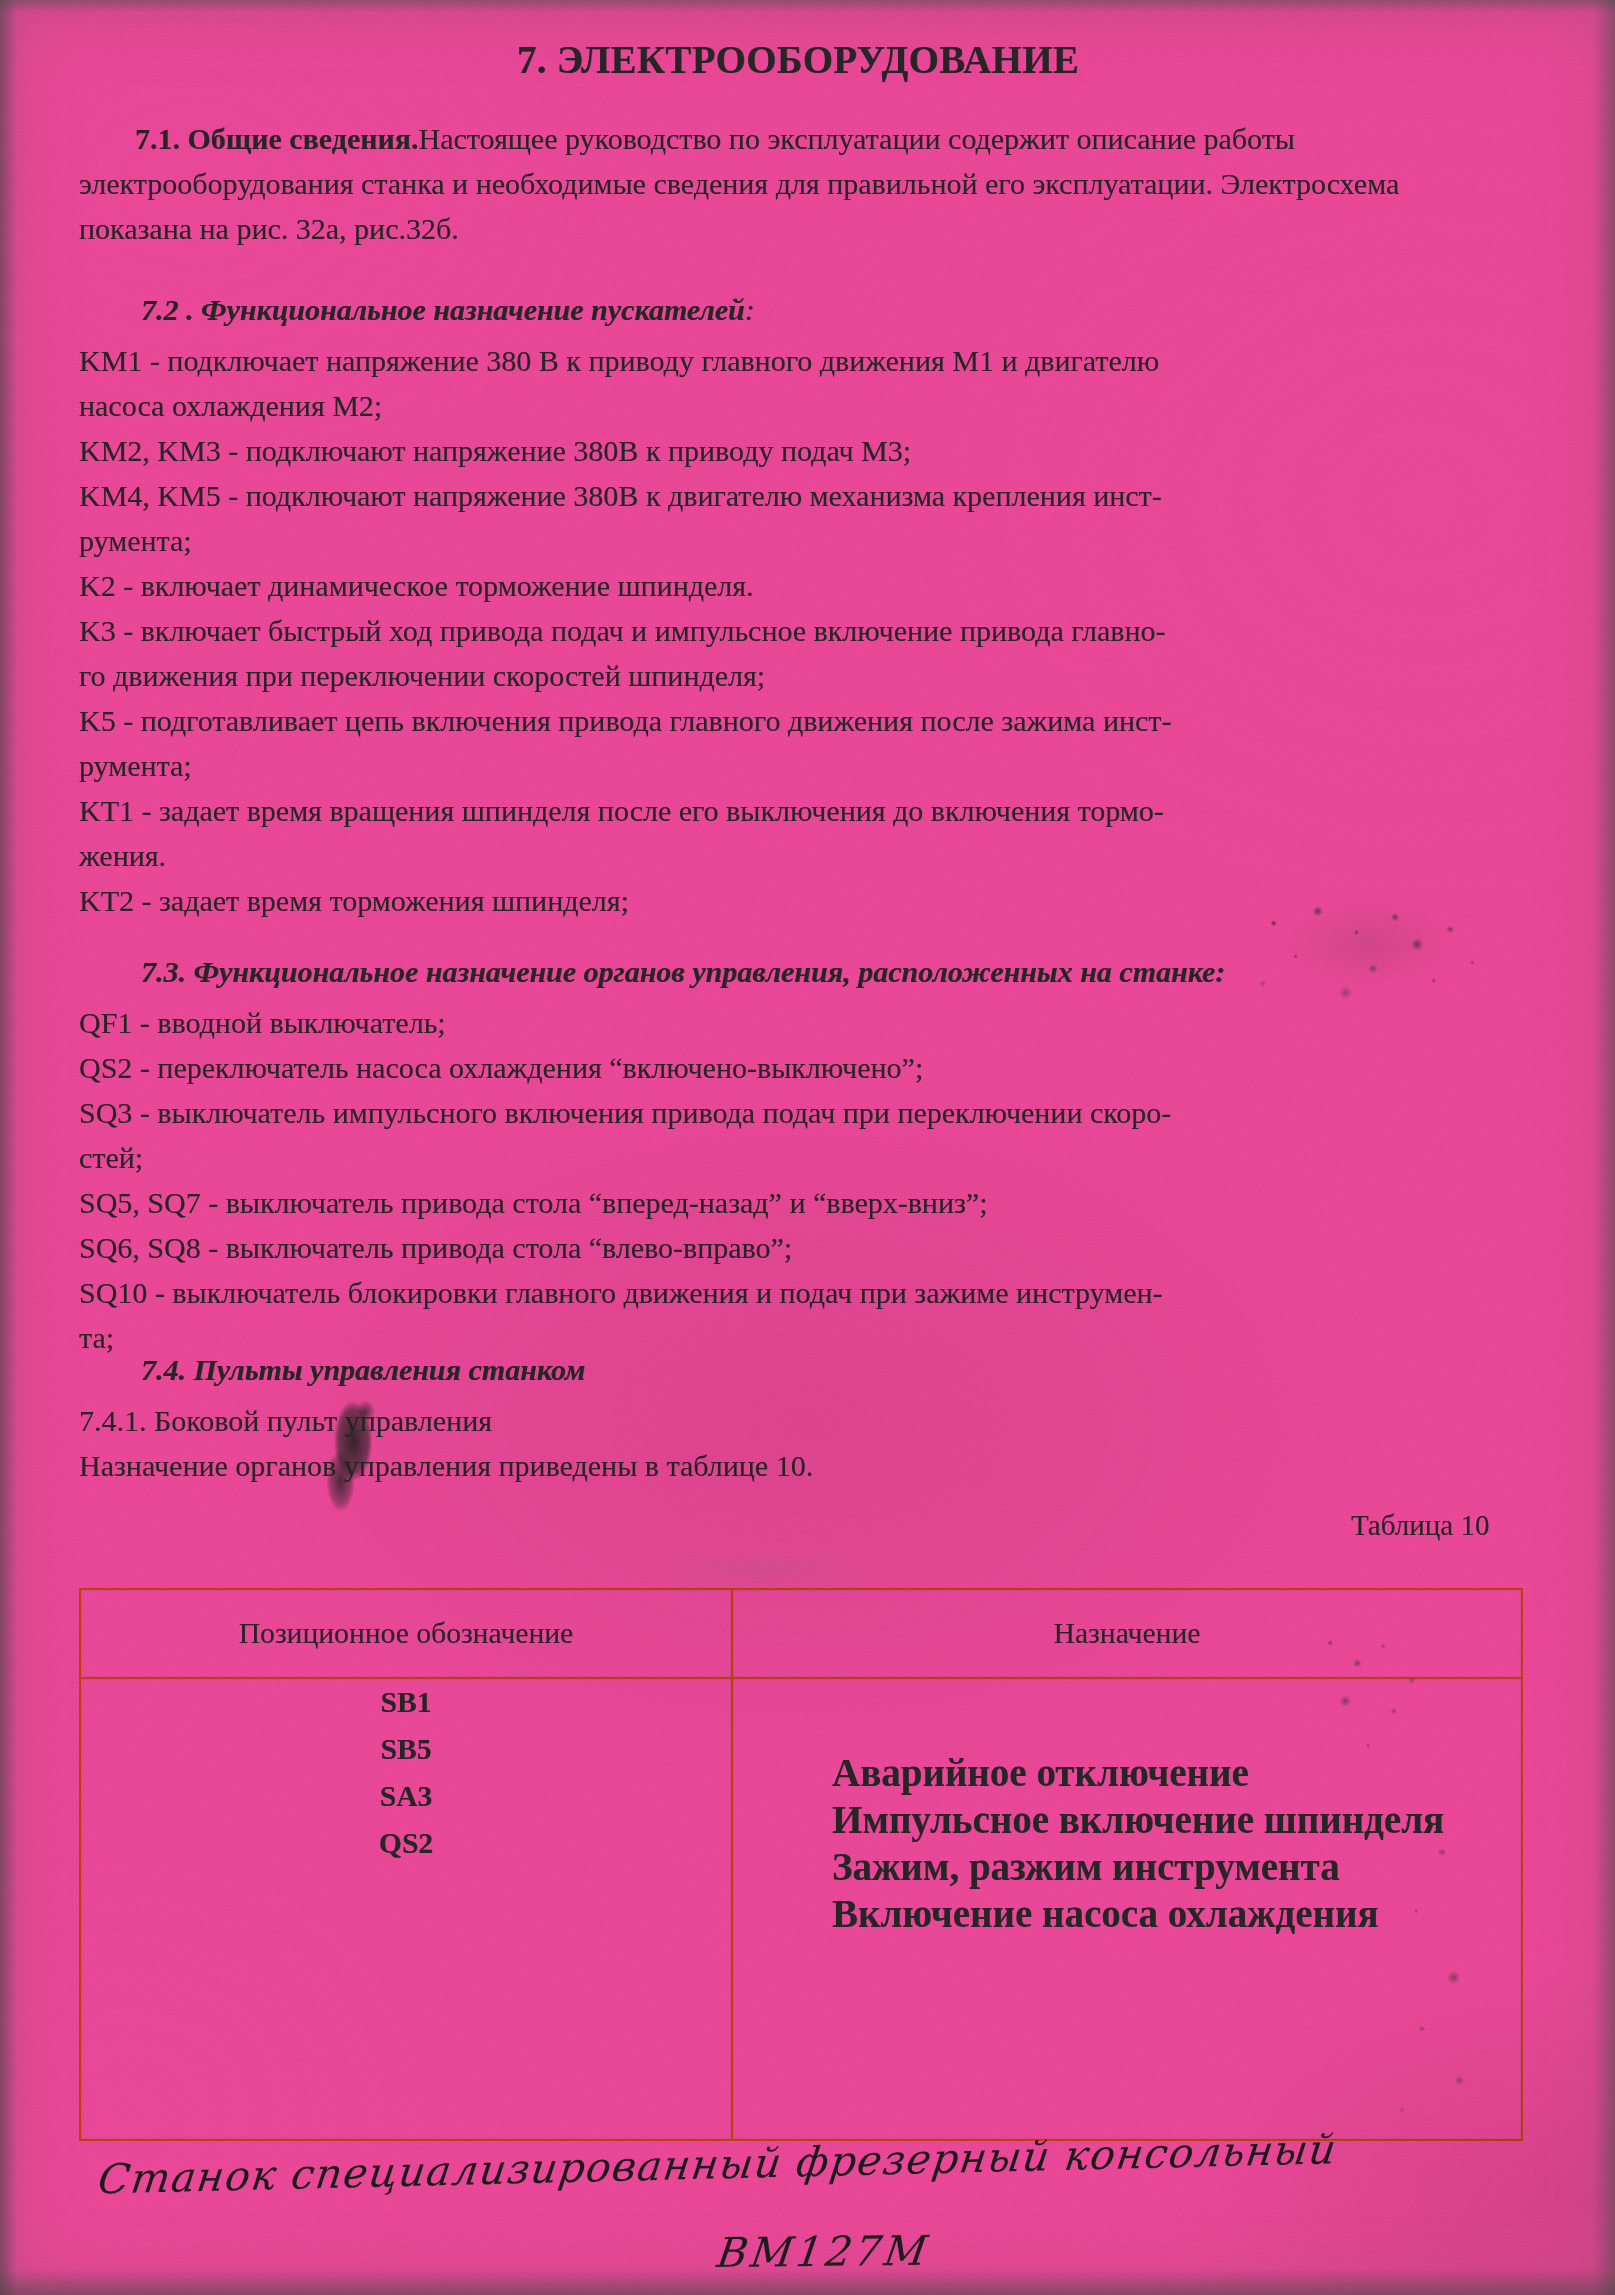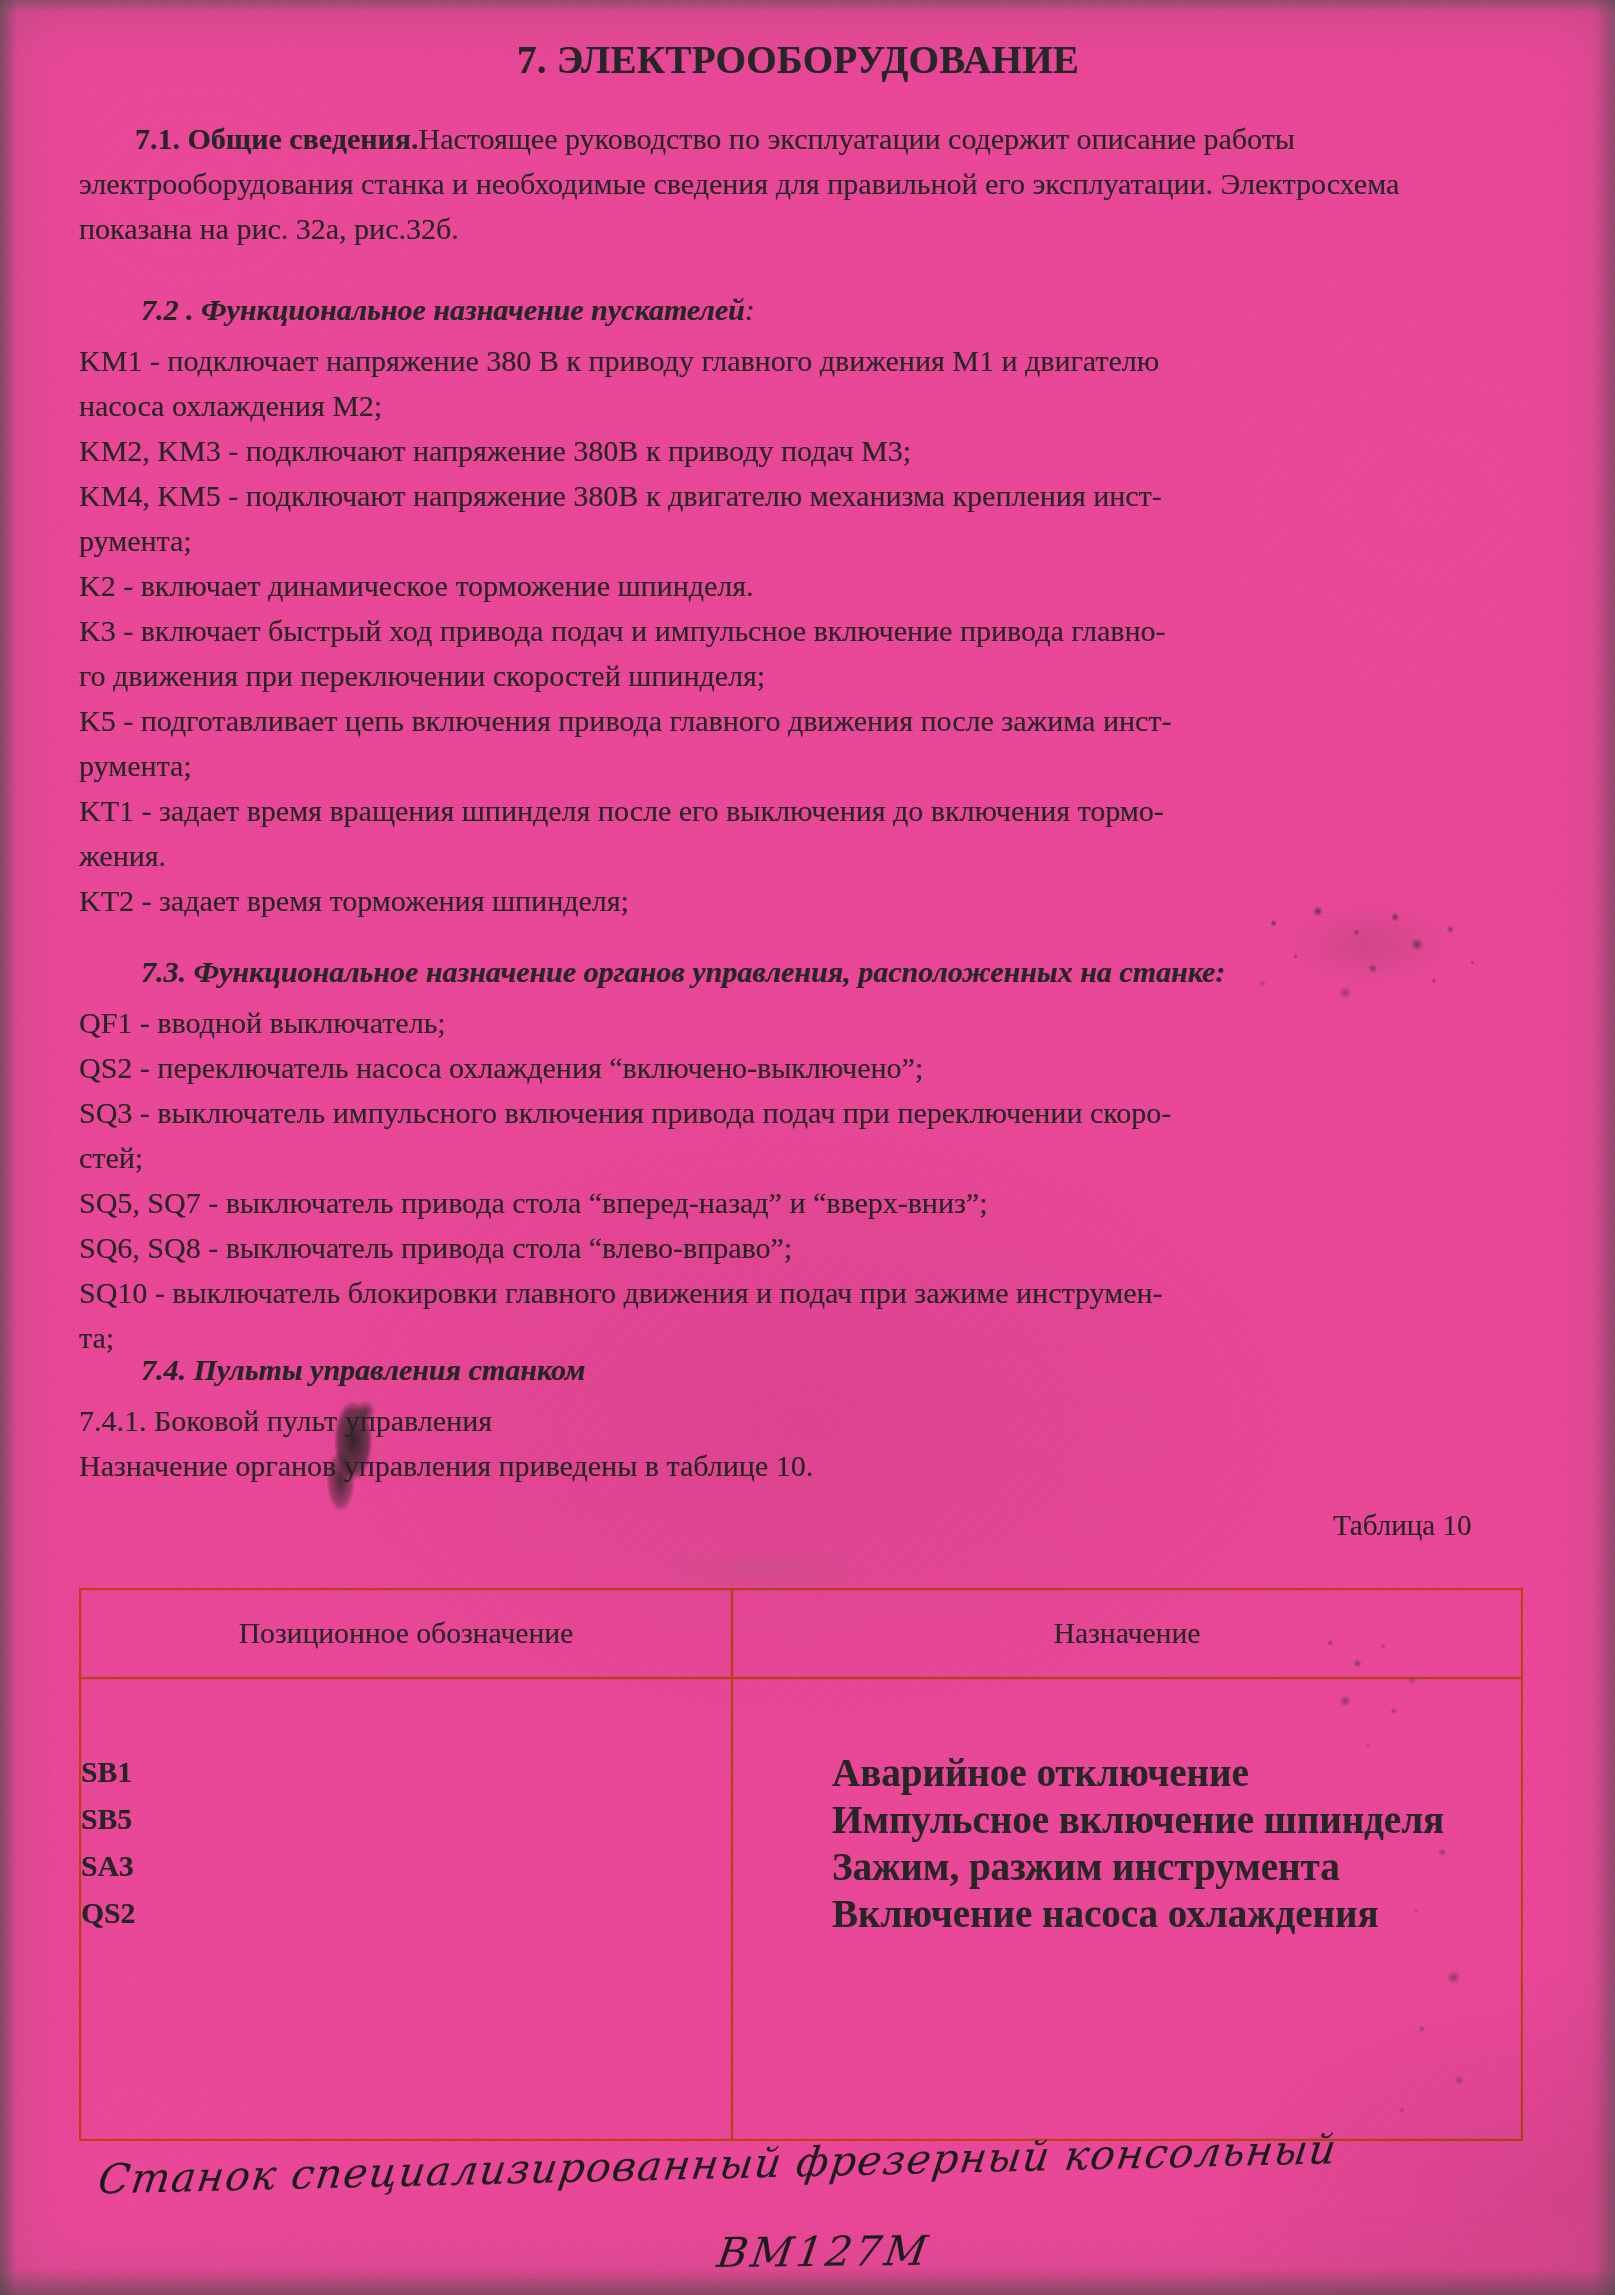--- a/index.html
+++ b/index.html
@@ -103,21 +103,21 @@
     margin: 6px;
     text-indent: 56px;
     text-shadow: 0.4px 0.3px 0 rgba(40,40,40,.50);
     font-style: italic;
   }
   .sec-head .rest { font-weight: normal; }
 
   
   .table-caption {
     position: absolute;
-    right: 18px;
+    right: 0;
     width: 1438px;
     text-align: right;
     font-size: 29px;
     padding-right: 27.6px;
     box-sizing: border-box;
     text-shadow: 0.3px 0.2px 0 rgba(45,45,45,.40);
   }
 
   table.tbl {
     position: absolute;
@@ -136,21 +136,21 @@
   table.tbl th {
     height: 87px;
     font-size: 29.6px;
     text-align: center;
     text-shadow: 0.3px 0.2px 0 rgba(45,45,45,.40);
   }
   table.tbl td.body-cell {
     height: 460px;
     vertical-align: top;
   }
-  .cell-pad-l { padding-top: 70px; }
+  .cell-pad-l { text-align: center; }
   .cell-pad-r { padding-top: 70px; padding-left: 99px; text-align: left; }
 
   .desig {
     font-size: 29.6px;
     line-height: 47px;
     font-weight: bold;
     text-shadow: 0.3px 0.2px 0 rgba(45,45,45,.45);
   }
   .purpose {
     font-size: 39px;

